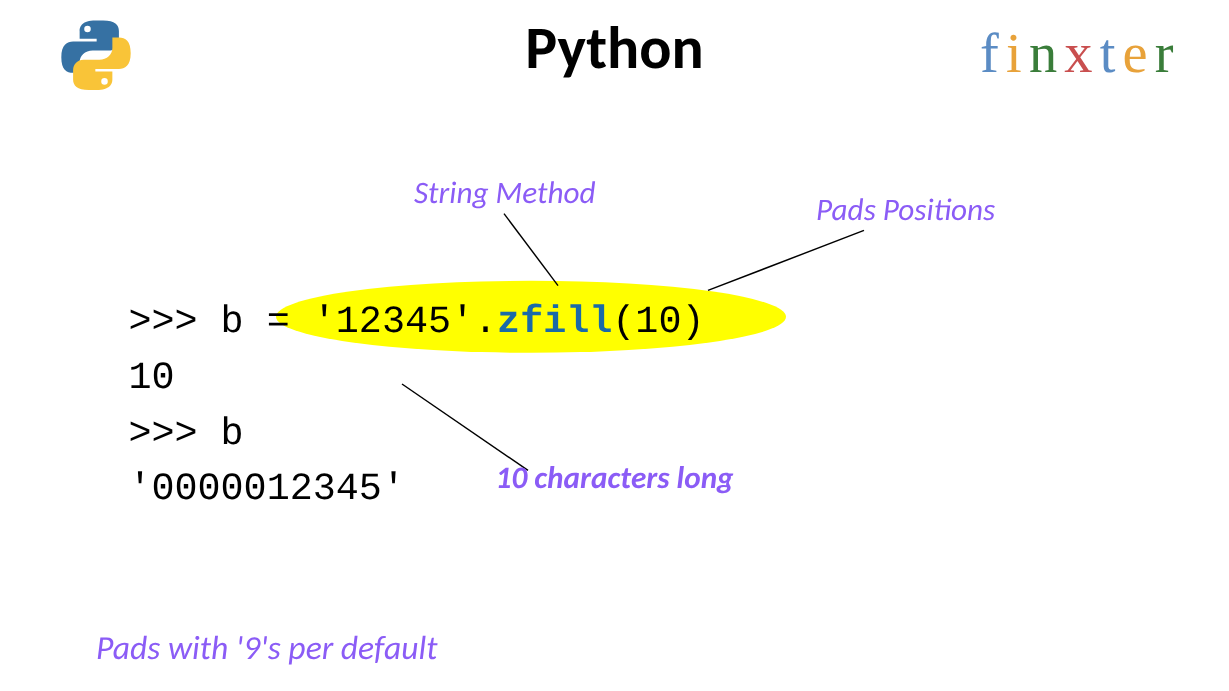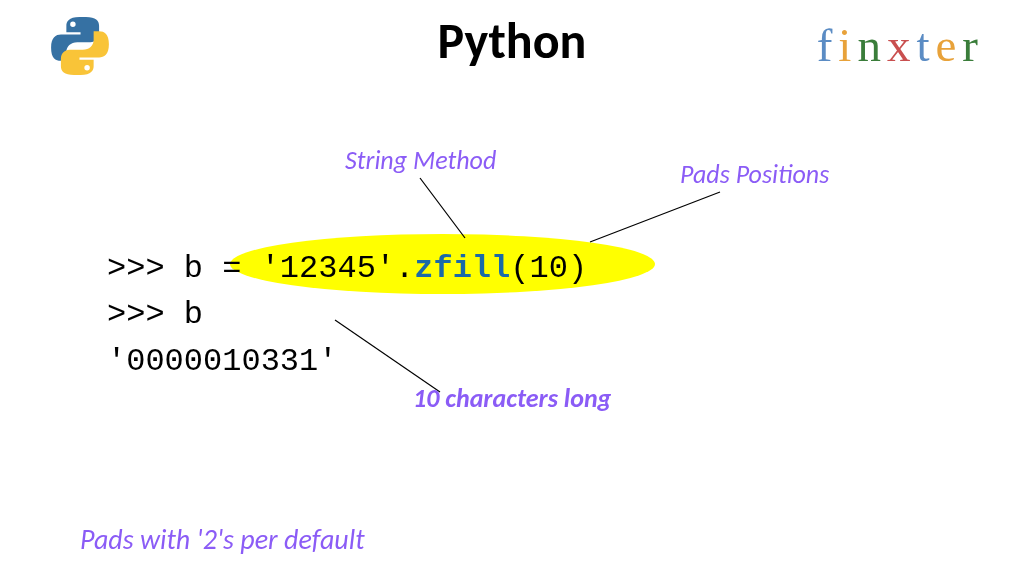--- a/index.html
+++ b/index.html
@@ -113,19 +113,20 @@
 
 <svg class="lines">
   <line x1="420" y1="178" x2="465" y2="238" stroke="#000" stroke-width="1.2"></line>
   <line x1="720" y1="192" x2="590" y2="242" stroke="#000" stroke-width="1.2"></line>
   <line x1="335" y1="320" x2="440" y2="392" stroke="#000" stroke-width="1.2"></line>
 </svg>
 
 <div class="annot annot-method">String Method</div>
 <div class="annot annot-fill">Pads Positions</div>
 <div class="annot annot-long">10 characters long</div>
-<div class="annot annot-pads">Pads with '2's per default</div>
+<div class="annot annot-pads">Pads with '9's per default</div>
 
 <div class="code">
   <div><span>&gt;&gt;&gt; b = '12345'.</span><span class="method">zfill</span><span>(10)</span></div>
+  <div>10</div>
   <div>&gt;&gt;&gt; b</div>
-  <div>'0000010331'</div>
+  <div>'0000012345'</div>
 </div>
 
 </body></html>

